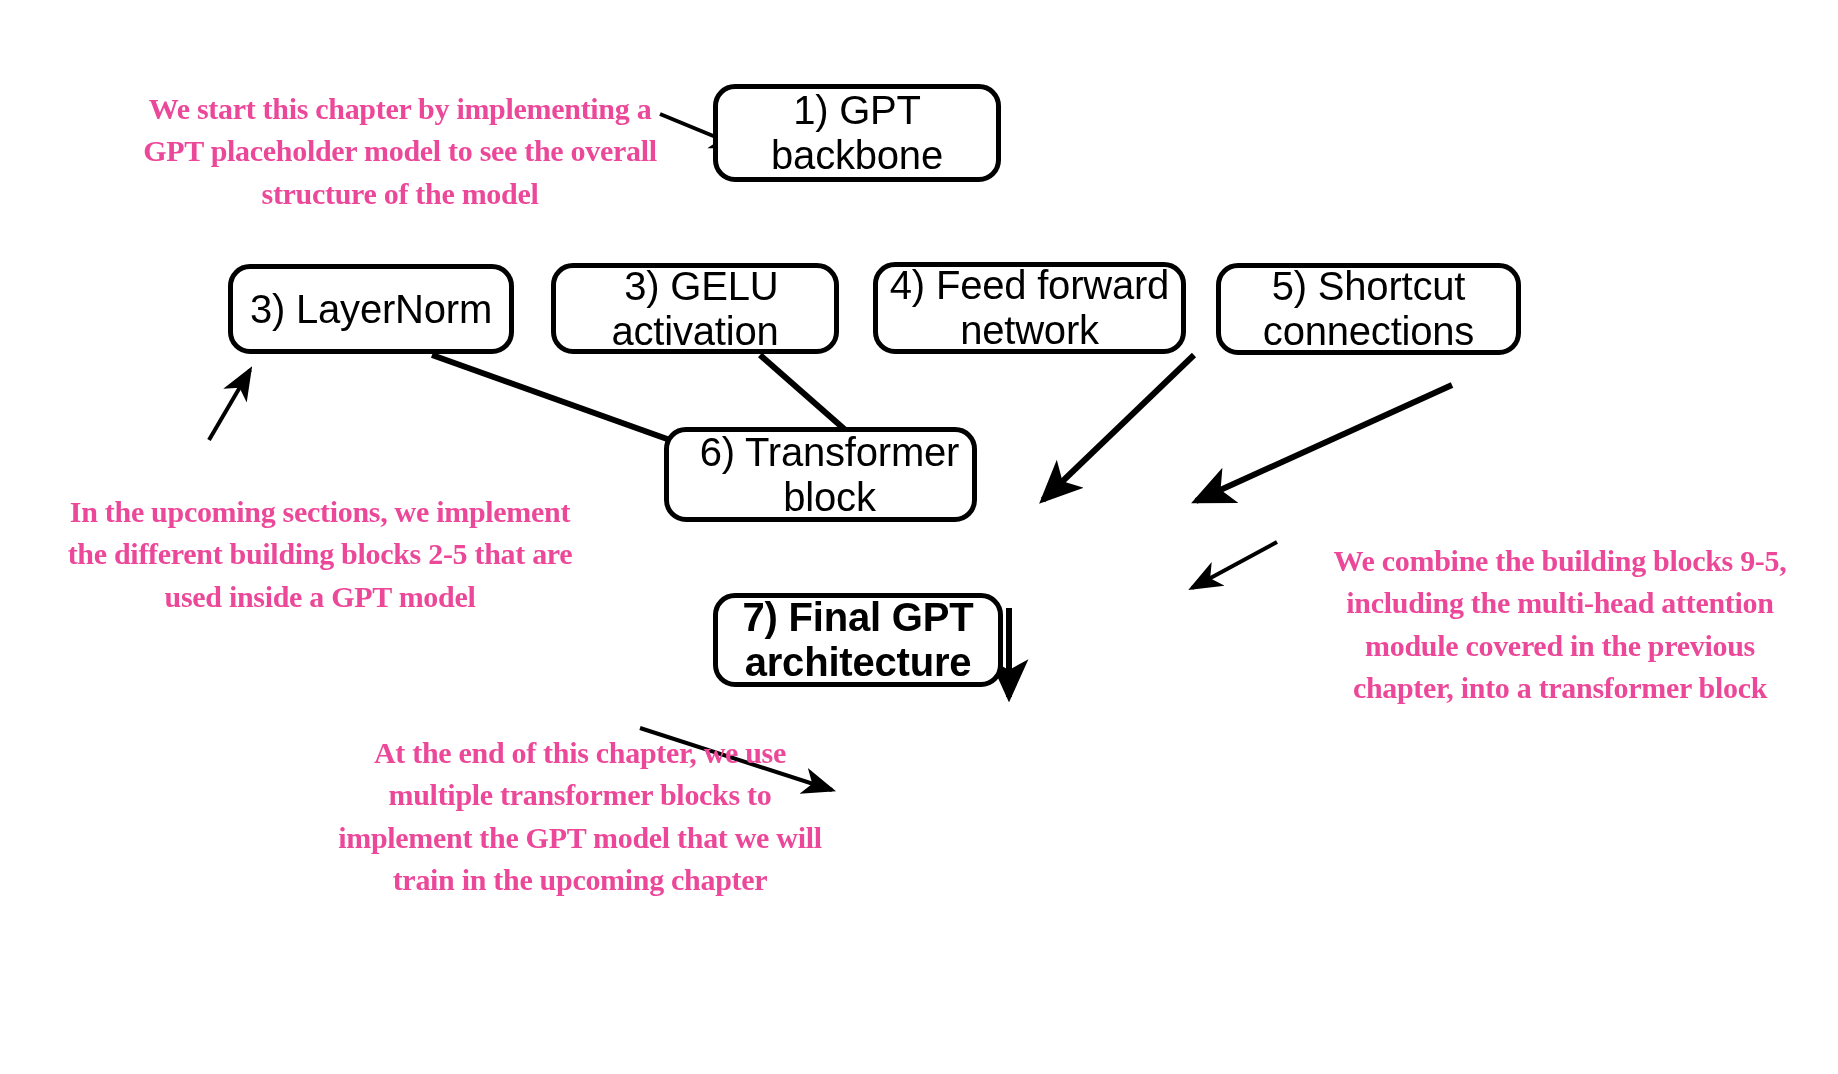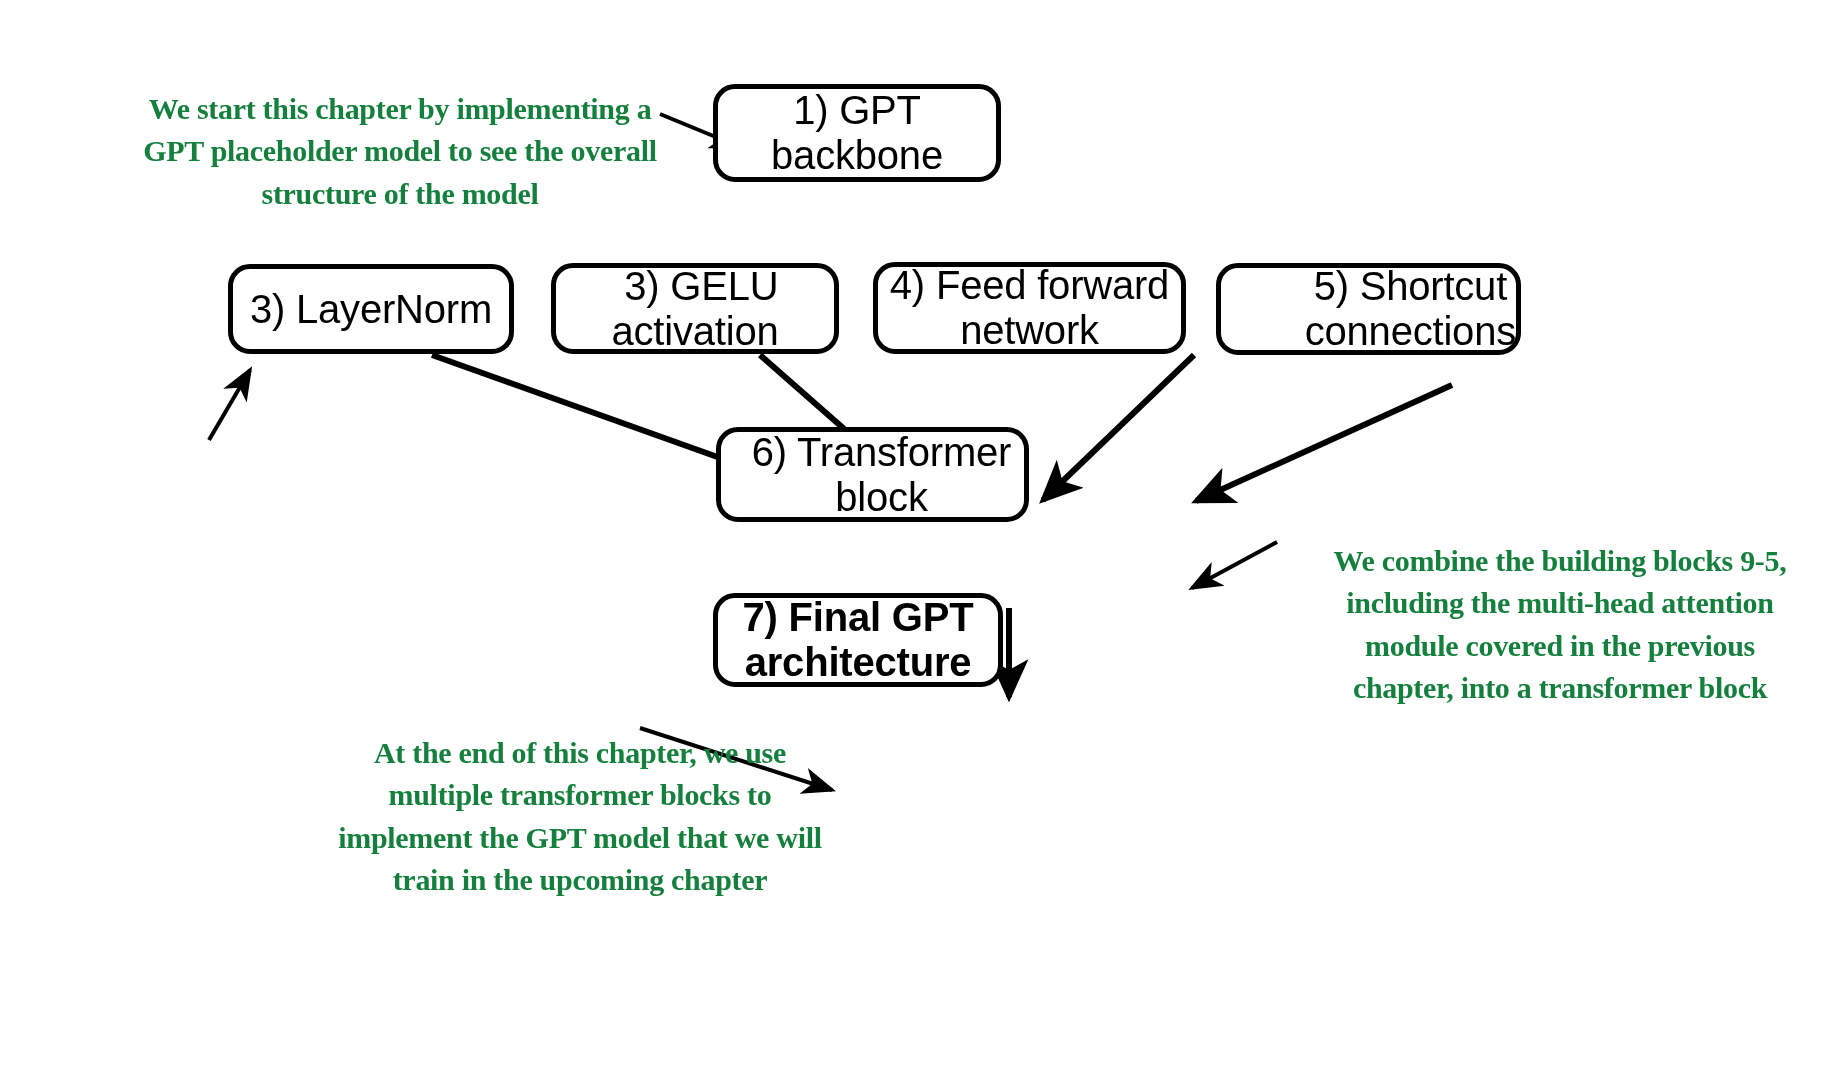--- a/index.html
+++ b/index.html
@@ -44,21 +44,21 @@
     letter-spacing: -0.2px;
     white-space: pre-line;
     z-index: 2;
   }
   .annotation {
     position: absolute;
     font-family: "Liberation Serif", "DejaVu Serif", serif;
     font-weight: bold;
     font-size: 30px;
     line-height: 1.42;
-    color: #15803d;
+    color: #ec4899;
     text-align: center;
     white-space: pre-line;
     letter-spacing: -0.3px;
     z-index: 3;
   }
 </style>
 </head>
 <body>
 
 <div id="canvas">
@@ -104,41 +104,46 @@
   <div class="node" style="left:551px; top:263px; width:288px; height:91px;text-align:right;">
     <span>3) GELU
 activation</span>
   </div>
 
   <div class="node" style="left:873px; top:262px; width:313px; height:92px;">
     <span>4) Feed forward
 network</span>
   </div>
 
-  <div class="node" style="left:1216px; top:263px; width:305px; height:92px;justify-content:flex-end;">
+  <div class="node" style="left:1216px; top:263px; width:305px; height:92px;">
     <span>5) Shortcut
 connections</span>
   </div>
 
-  <div class="node" style="left:716px; top:427px; width:313px; height:95px;padding-left:18px;">
+  <div class="node" style="left:664px; top:427px; width:313px; height:95px;padding-left:18px;">
     <span>6) Transformer
 block</span>
   </div>
 
   <div class="node" style="left:713px; top:593px; width:290px; height:94px;font-weight:bold;">
     <span>7) Final GPT
 architecture</span>
   </div>
 
   <div class="annotation" style="left:140px; top:45px; width:520px;">
     <span>We start this chapter by implementing a
 GPT placeholder model to see the overall
 structure of the model</span>
   </div>
 
+  <div class="annotation" style="left:60px; top:448px; width:520px;">
+    <span>In the upcoming sections, we implement
+the different building blocks 2-5 that are
+used inside a GPT model</span>
+  </div>
 
   <div class="annotation" style="left:1290px; top:497px; width:540px;">
     <span>We combine the building blocks 9-5,
 including the multi-head attention
 module covered in the previous
 chapter, into a transformer block</span>
   </div>
 
   <div class="annotation" style="left:330px; top:689px; width:500px;">
     <span>At the end of this chapter, we use

